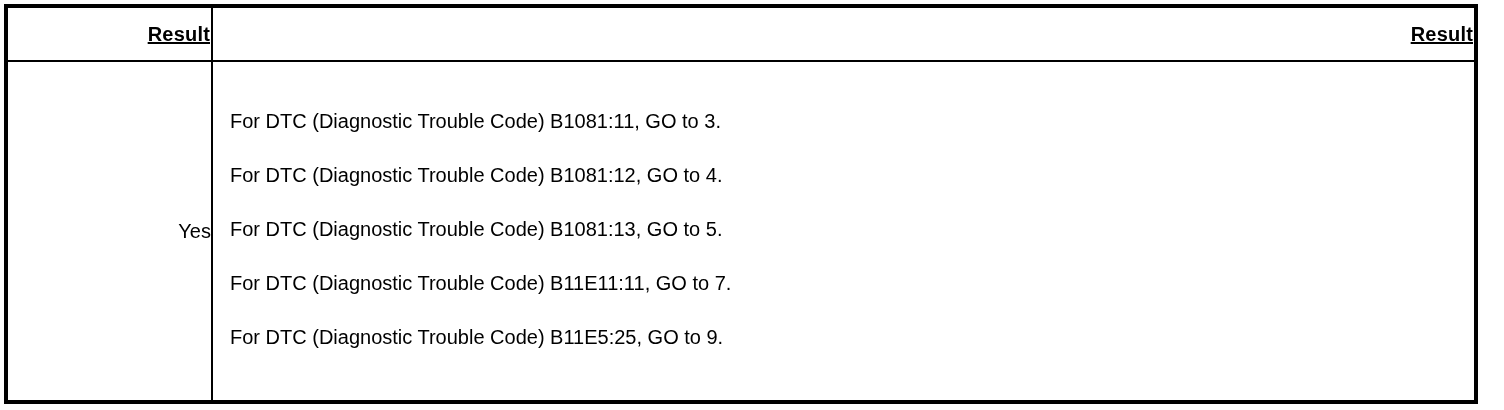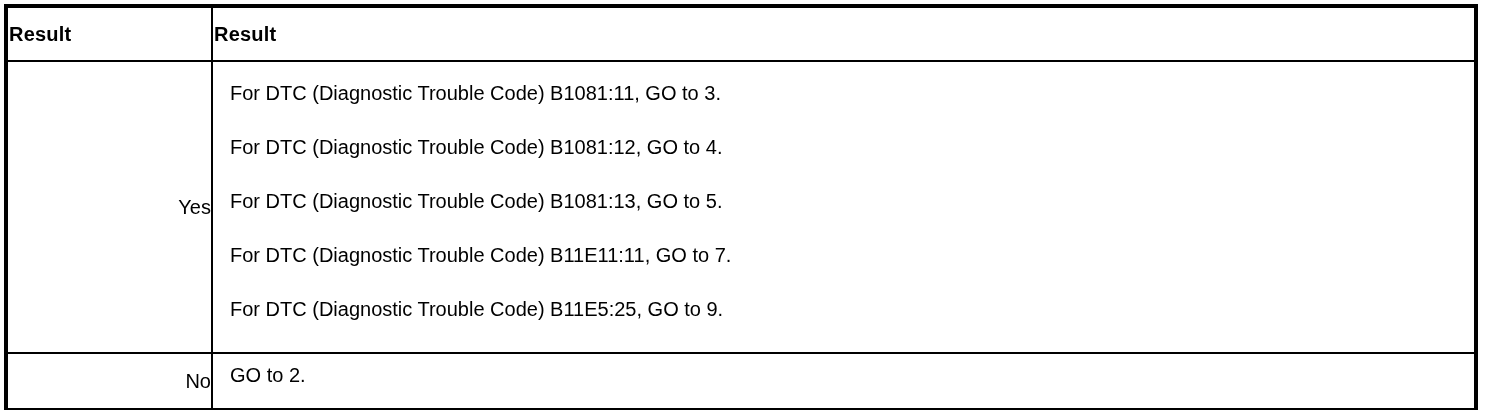--- a/index.html
+++ b/index.html
@@ -31,31 +31,32 @@
     font-size: 20px;
     vertical-align: middle;
     overflow: hidden;
   }
   col.result-col { width: 206px; }
   tr.header-row { height: 55px; }
   tr.yes-row    { height: 280px; }
   tr.no-row     { height: 57px; }
   th.header-cell {
     font-weight: bold;
-    text-align: left;
+    text-align: right;
     letter-spacing: 0.2px;
+    text-decoration: underline;
   }
   td.result-cell {
     text-align: right;
     padding: 0 0 0 16px;
     vertical-align: middle;
   }
   td.action-cell {
     text-align: left;
-    padding: 4px 10px 16px 17px;
+    padding: 4px 10px 8px 17px;
     vertical-align: middle;
   }
   td.action-cell p {
     margin: 0;
     line-height: 54px;
     white-space: nowrap;
   }
   td.action-cell.single p {
     line-height: 24px;
   }
@@ -78,20 +79,14 @@
     <tr class="yes-row">
       <td class="result-cell">Yes</td>
       <td class="action-cell">
         <p>For DTC (Diagnostic Trouble Code) B1081:11, GO to 3.</p>
         <p>For DTC (Diagnostic Trouble Code) B1081:12, GO to 4.</p>
         <p>For DTC (Diagnostic Trouble Code) B1081:13, GO to 5.</p>
         <p>For DTC (Diagnostic Trouble Code) B11E11:11, GO to 7.</p>
         <p>For DTC (Diagnostic Trouble Code) B11E5:25, GO to 9.</p>
       </td>
     </tr>
-    <tr class="no-row">
-      <td class="result-cell">No</td>
-      <td class="action-cell single">
-        <p>GO to 2.</p>
-      </td>
-    </tr>
   </tbody>
 </table>
 
 </body></html>

